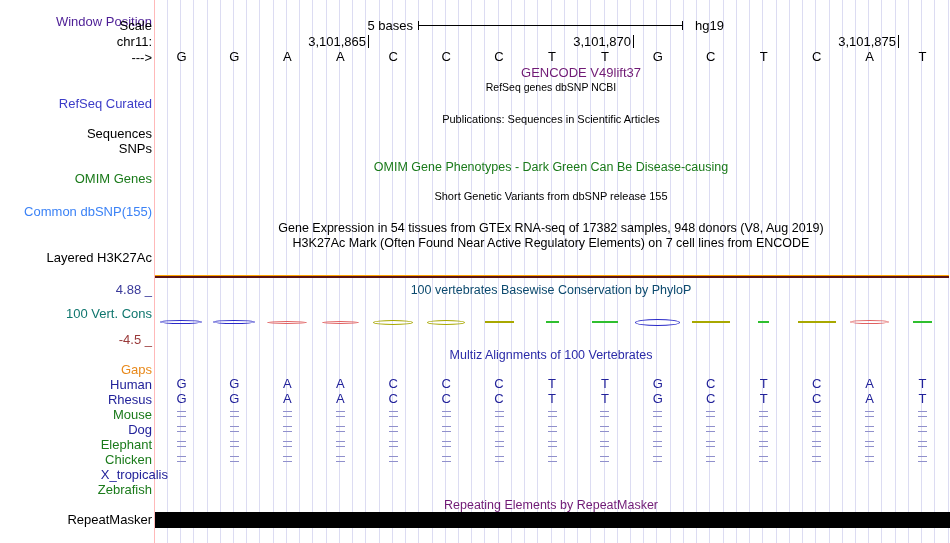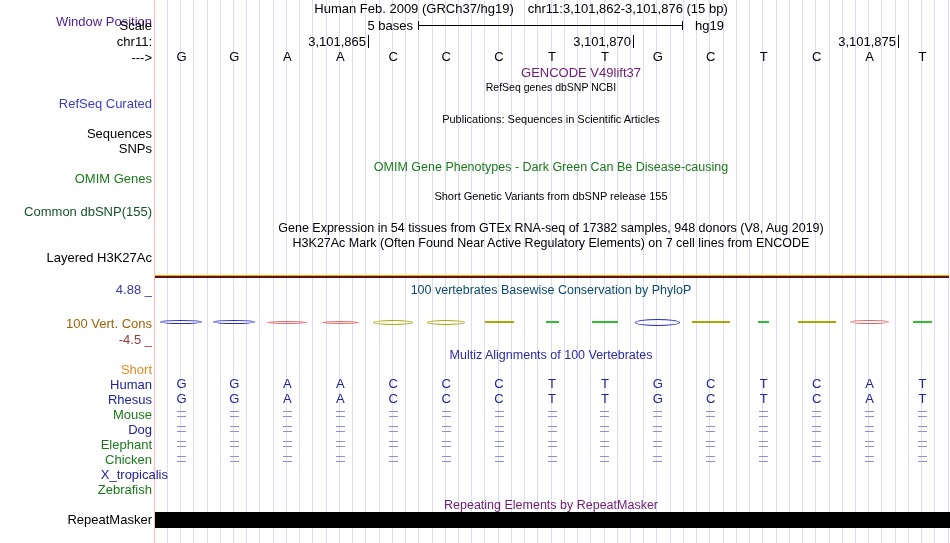--- a/index.html
+++ b/index.html
@@ -98,23 +98,20 @@
       <div class="gridline" style="left: 881.4px;"></div>
       <div class="gridline" style="left: 894.6px;"></div>
       <div class="gridline" style="left: 907.9px;"></div>
       <div class="gridline" style="left: 921.1px;"></div>
       <div class="gridline" style="left: 934.3px;"></div>
       <div class="gridline" style="left: 947.6px;"></div>
     </div>
 
   <div class="edge-line" style="left:154px"></div>
 
-  <div class="hdr" style="left:521px;top:2px;transform:translateX(-50%);">
-    <span>Human Feb. 2009 (GRCh37/hg19)</span><span style="display:inline-block;width:14px"></span><span>chr11:3,101,862-3,101,876 (15 bp)</span>
-  </div>
 
   <div class="hdr" style="right:537px;top:19px;text-align:right;">5 bases</div>
   <div class="hline" style="left:418px;top:25px;width:265px;height:1px;background:#000;"></div>
   <div class="hline" style="left:418px;top:21px;width:1px;height:9px;background:#000;"></div>
   <div class="hline" style="left:682px;top:21px;width:1px;height:9px;background:#000;"></div>
   <div class="hdr" style="left:695px;top:19px;">hg19</div>
 
   <div id="ruler">
       <div class="tickbar" style="left: 368px; top: 35px;"></div>
       <div class="ruler-num" style="right: 584px; top: 35px;">3,101,865</div>
@@ -144,24 +141,24 @@
 
   <div id="left-labels">
       <div class="left-label" style="top: 14px; color: #4c1d95;">Window Position</div>
       <div class="left-label" style="top: 18px; color: rgb(0, 0, 0);">Scale</div>
       <div class="left-label" style="top: 34px; color: rgb(0, 0, 0);">chr11:</div>
       <div class="left-label" style="top: 50px; color: rgb(0, 0, 0);">---&gt;</div>
       <div class="left-label" style="top: 96px; color: rgb(60, 60, 200);">RefSeq Curated</div>
       <div class="left-label" style="top: 126px; color: rgb(0, 0, 0);">Sequences</div>
       <div class="left-label" style="top: 141px; color: rgb(0, 0, 0);">SNPs</div>
       <div class="left-label" style="top: 171px; color: rgb(26, 122, 26);">OMIM Genes</div>
-      <div class="left-label" style="top: 204px; color: #14532d;">Common dbSNP(155)</div>
+      <div class="left-label" style="top: 204px; color: #3b82f6;">Common dbSNP(155)</div>
       <div class="left-label" style="top: 250px; color: rgb(0, 0, 0);">Layered H3K27Ac</div>
       <div class="left-label" style="top: 282px; color: rgb(58, 58, 154);">4.88 _</div>
-      <div class="left-label" style="top: 316px; color: #a16207;">100 Vert. Cons</div>
+      <div class="left-label" style="top: 306px; color: #0f766e;">100 Vert. Cons</div>
       <div class="left-label" style="top: 332px; color: rgb(154, 58, 58);">-4.5 _</div>
       <div class="left-label" style="top: 512px; color: rgb(0, 0, 0);">RepeatMasker</div>
     </div>
 
   <div id="track-titles">
       <div class="ctitle" style="left: 551px; top: 66px; font-size: 13px; color: #701a75; margin-left: 30px;">GENCODE V49lift37</div>
       <div class="ctitle" style="left: 551px; top: 80px; font-size: 10.5px; color: rgb(0, 0, 0);">RefSeq genes dbSNP NCBI</div>
       <div class="ctitle" style="left: 551px; top: 112px; font-size: 11px; color: rgb(0, 0, 0);">Publications: Sequences in Scientific Articles</div>
       <div class="ctitle" style="left: 551px; top: 160px; font-size: 12.5px; color: rgb(26, 122, 26);">OMIM Gene Phenotypes - Dark Green Can Be Disease-causing</div>
       <div class="ctitle" style="left: 551px; top: 189px; font-size: 11px; color: rgb(0, 0, 0);">Short Genetic Variants from dbSNP release 155</div>
@@ -187,21 +184,21 @@
       <div class="cons-dash" style="left: 591.933px; top: 321px; width: 26px; height: 2px; background: rgb(47, 191, 47);"></div>
       <div class="cons-lens" style="left: 635.367px; top: 318.5px; width: 45px; height: 7px; border: 1px solid rgb(42, 42, 200);"></div>
       <div class="cons-dash" style="left: 691.8px; top: 321px; width: 38px; height: 2px; background: rgb(168, 168, 0);"></div>
       <div class="cons-dash" style="left: 758.233px; top: 321px; width: 11px; height: 2px; background: rgb(47, 191, 47);"></div>
       <div class="cons-dash" style="left: 797.667px; top: 321px; width: 38px; height: 2px; background: rgb(168, 168, 0);"></div>
       <div class="cons-lens" style="left: 850.1px; top: 320px; width: 39px; height: 4px; border: 1px solid rgb(224, 96, 96);"></div>
       <div class="cons-dash" style="left: 913.033px; top: 321px; width: 19px; height: 2px; background: rgb(47, 191, 47);"></div>
     </div>
 
   <div id="alignment">
-      <div class="left-label" style="top: 362px; color: rgb(232, 137, 27);">Short</div>
+      <div class="left-label" style="top: 362px; color: rgb(232, 137, 27);">Gaps</div>
       <div class="left-label" style="top: 377px; color: rgb(34, 34, 154);">Human</div>
       <div class="aln-base" style="left: 154.967px; top: 377px; color: rgb(34, 34, 154); font-weight: normal;">G</div>
       <div class="aln-base" style="left: 207.9px; top: 377px; color: rgb(34, 34, 154); font-weight: normal;">G</div>
       <div class="aln-base" style="left: 260.833px; top: 377px; color: rgb(34, 34, 154); font-weight: normal;">A</div>
       <div class="aln-base" style="left: 313.767px; top: 377px; color: rgb(34, 34, 154); font-weight: normal;">A</div>
       <div class="aln-base" style="left: 366.7px; top: 377px; color: rgb(34, 34, 154); font-weight: normal;">C</div>
       <div class="aln-base" style="left: 419.633px; top: 377px; color: rgb(34, 34, 154); font-weight: normal;">C</div>
       <div class="aln-base" style="left: 472.567px; top: 377px; color: rgb(34, 34, 154); font-weight: normal;">C</div>
       <div class="aln-base" style="left: 525.5px; top: 377px; color: rgb(34, 34, 154); font-weight: normal;">T</div>
       <div class="aln-base" style="left: 578.433px; top: 377px; color: rgb(34, 34, 154); font-weight: normal;">T</div>

